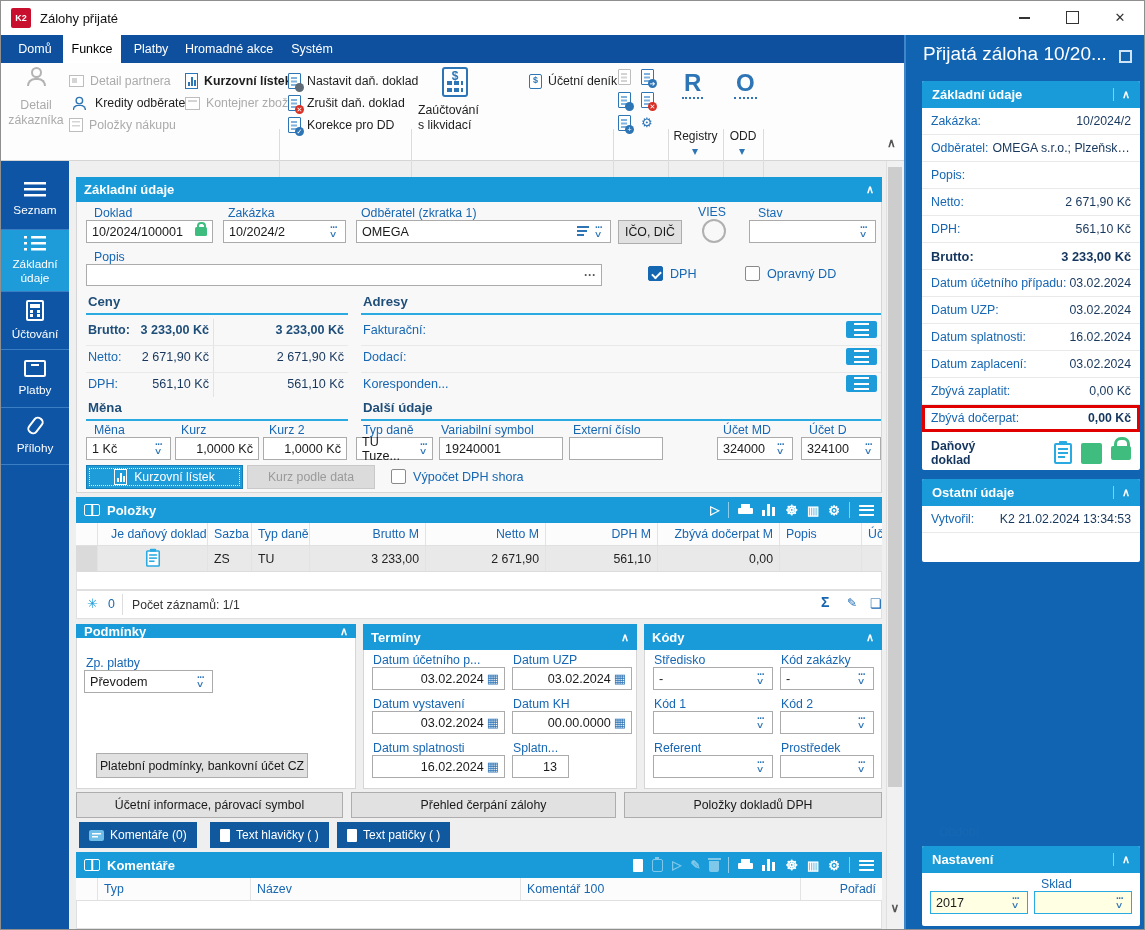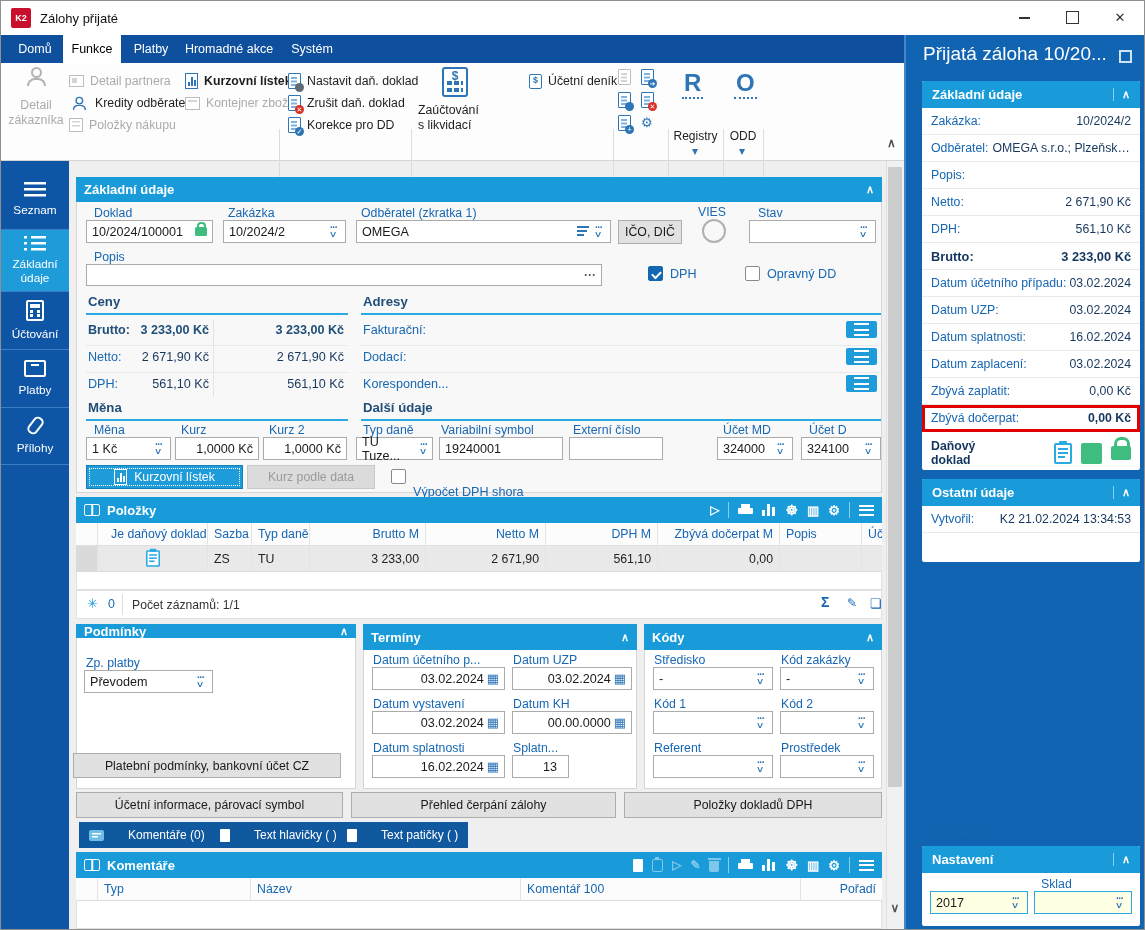--- a/index.html
+++ b/index.html
@@ -129,21 +129,21 @@
 .ic-trash{width:10px;height:11px;background:#fff;border-radius:0 0 2px 2px;position:relative;flex:none;margin-top:3px}
 .ic-trash::before{content:"";position:absolute;top:-3px;left:-1.5px;width:13px;height:2px;background:#fff}
 .faded{opacity:.45}
 .hsep{width:1px;height:16px;background:rgba(255,255,255,.5);flex:none}
 
 .prow{position:absolute;display:flex;align-items:stretch}
 .pcell{display:flex;align-items:center;padding:0 6px;border-right:1px solid #E3E3E3;font-size:12.3px;color:#1767B3;white-space:nowrap;overflow:hidden}
 .pcell.num{justify-content:flex-end}
 .prow.data .pcell{color:#222}
 
-.tabbtn{position:absolute;height:26px;background:#10599F;color:#fff;display:flex;align-items:center;gap:24px;padding:6px 10px;font-size:12px;white-space:nowrap}
+.tabbtn{position:absolute;height:26px;background:#10599F;color:#fff;display:flex;align-items:center;gap:6px;padding:6px 10px;font-size:12px;white-space:nowrap}
 .ic-speech{position:relative;width:15px;height:11px;background:#6FBEE8;border-radius:2px;flex:none}
 .ic-speech::before{content:"";position:absolute;left:3px;bottom:-4px;border:4px solid transparent;border-top-color:#6FBEE8;border-left-width:2px;border-right-width:2px}
 .ic-speech::after{content:"";position:absolute;left:3px;top:3px;width:9px;height:5px;background-image:linear-gradient(#fff,#fff),linear-gradient(#fff,#fff);background-size:9px 1.5px,6px 1.5px;background-position:0 0,0 3px;background-repeat:no-repeat}
 
 #vscroll{position:absolute;left:885px;top:160px;width:18px;height:770px;background:#F1F1F1;border-left:1px solid #E0E0E0}
 #vthumb{position:absolute;left:887px;top:166px;width:14px;height:620px;background:#CDCDCD}
 #vdown{position:absolute;left:885px;top:896px;width:18px;height:22px;display:flex;align-items:center;justify-content:center;color:#555;font-size:10px}
 
 #rpanel{position:absolute;left:903px;top:34px;width:242px;height:896px;background:#1164B2;border-left:2px solid #3F86CB}
 #rtitle{position:absolute;left:922px;top:42px;color:#fff;font-size:19px;white-space:nowrap}
@@ -414,21 +414,21 @@
     <span>324100</span>
     <span class="sp"></span>
     <span class="dd"></span>
   </div>
 <div class="gbtn" style="left:85px;top:464px;width:157px;height:24px;background:#1E9BD9;border-color:#157FB5;color:#fff;outline:1px dotted #fff;outline-offset:-4px;gap:7px">
     <span class="ic-rate w"></span>
     <span>Kurzovní lístek</span>
   </div>
 <div class="gbtn" style="left:246px;top:464px;width:128px;height:24px;background:#DBDBDB;border-color:#C9C9C9;color:#9A9A9A">Kurz podle data</div>
 <div class="cb" style="left:390px;top:468px"></div>
-<span class="cblbl" style="left:412px;top:484px">Výpočet DPH shora</span>
+<span class="cblbl" style="left:412px;top:469px">Výpočet DPH shora</span>
 
 <div class="hdr" style="left:75px;top:496px;width:806px;height:26px">
   <span class="ic-bookw"></span>
   <span>Položky</span>
   <span style="margin-left:auto;display:flex;align-items:center;gap:9px">
     <span class="g play wg"></span>
     <span class="hsep"></span>
     <span class="ic-print"></span>
     <span class="ic-chartw"></span>
     <span class="g wheel wg"></span>
@@ -478,21 +478,21 @@
 <div class="hdr" style="left:75px;top:623px;width:280px;height:14px">
     <span>Podmínky</span>
     <span class="chev"></span>
   </div>
 <span class="lbl" style="left:85px;top:655px">Zp. platby</span>
 <div class="fld" style="left:83px;top:669px;width:129px">
     <span>Převodem</span>
     <span class="sp"></span>
     <span class="dd"></span>
   </div>
-<div class="gbtn" style="left:72px;top:752px;width:268px;height:25px">Platební podmínky, bankovní účet CZ</div>
+<div class="gbtn" style="left:95px;top:752px;width:212px;height:25px">Platební podmínky, bankovní účet CZ</div>
 
 <div class="card" style="left:362px;top:623px;width:274px;height:165px;background:#fff"></div>
 <div class="hdr" style="left:362px;top:623px;width:274px;height:26px">
     <span>Termíny</span>
     <span class="chev"></span>
   </div>
 <span class="lbl" style="left:372px;top:652px">Datum účetního p...</span>
 <div class="fld" style="left:371px;top:666px;width:133px">
     <span class="rt">03.02.2024</span>
     <span class="cal"></span>

